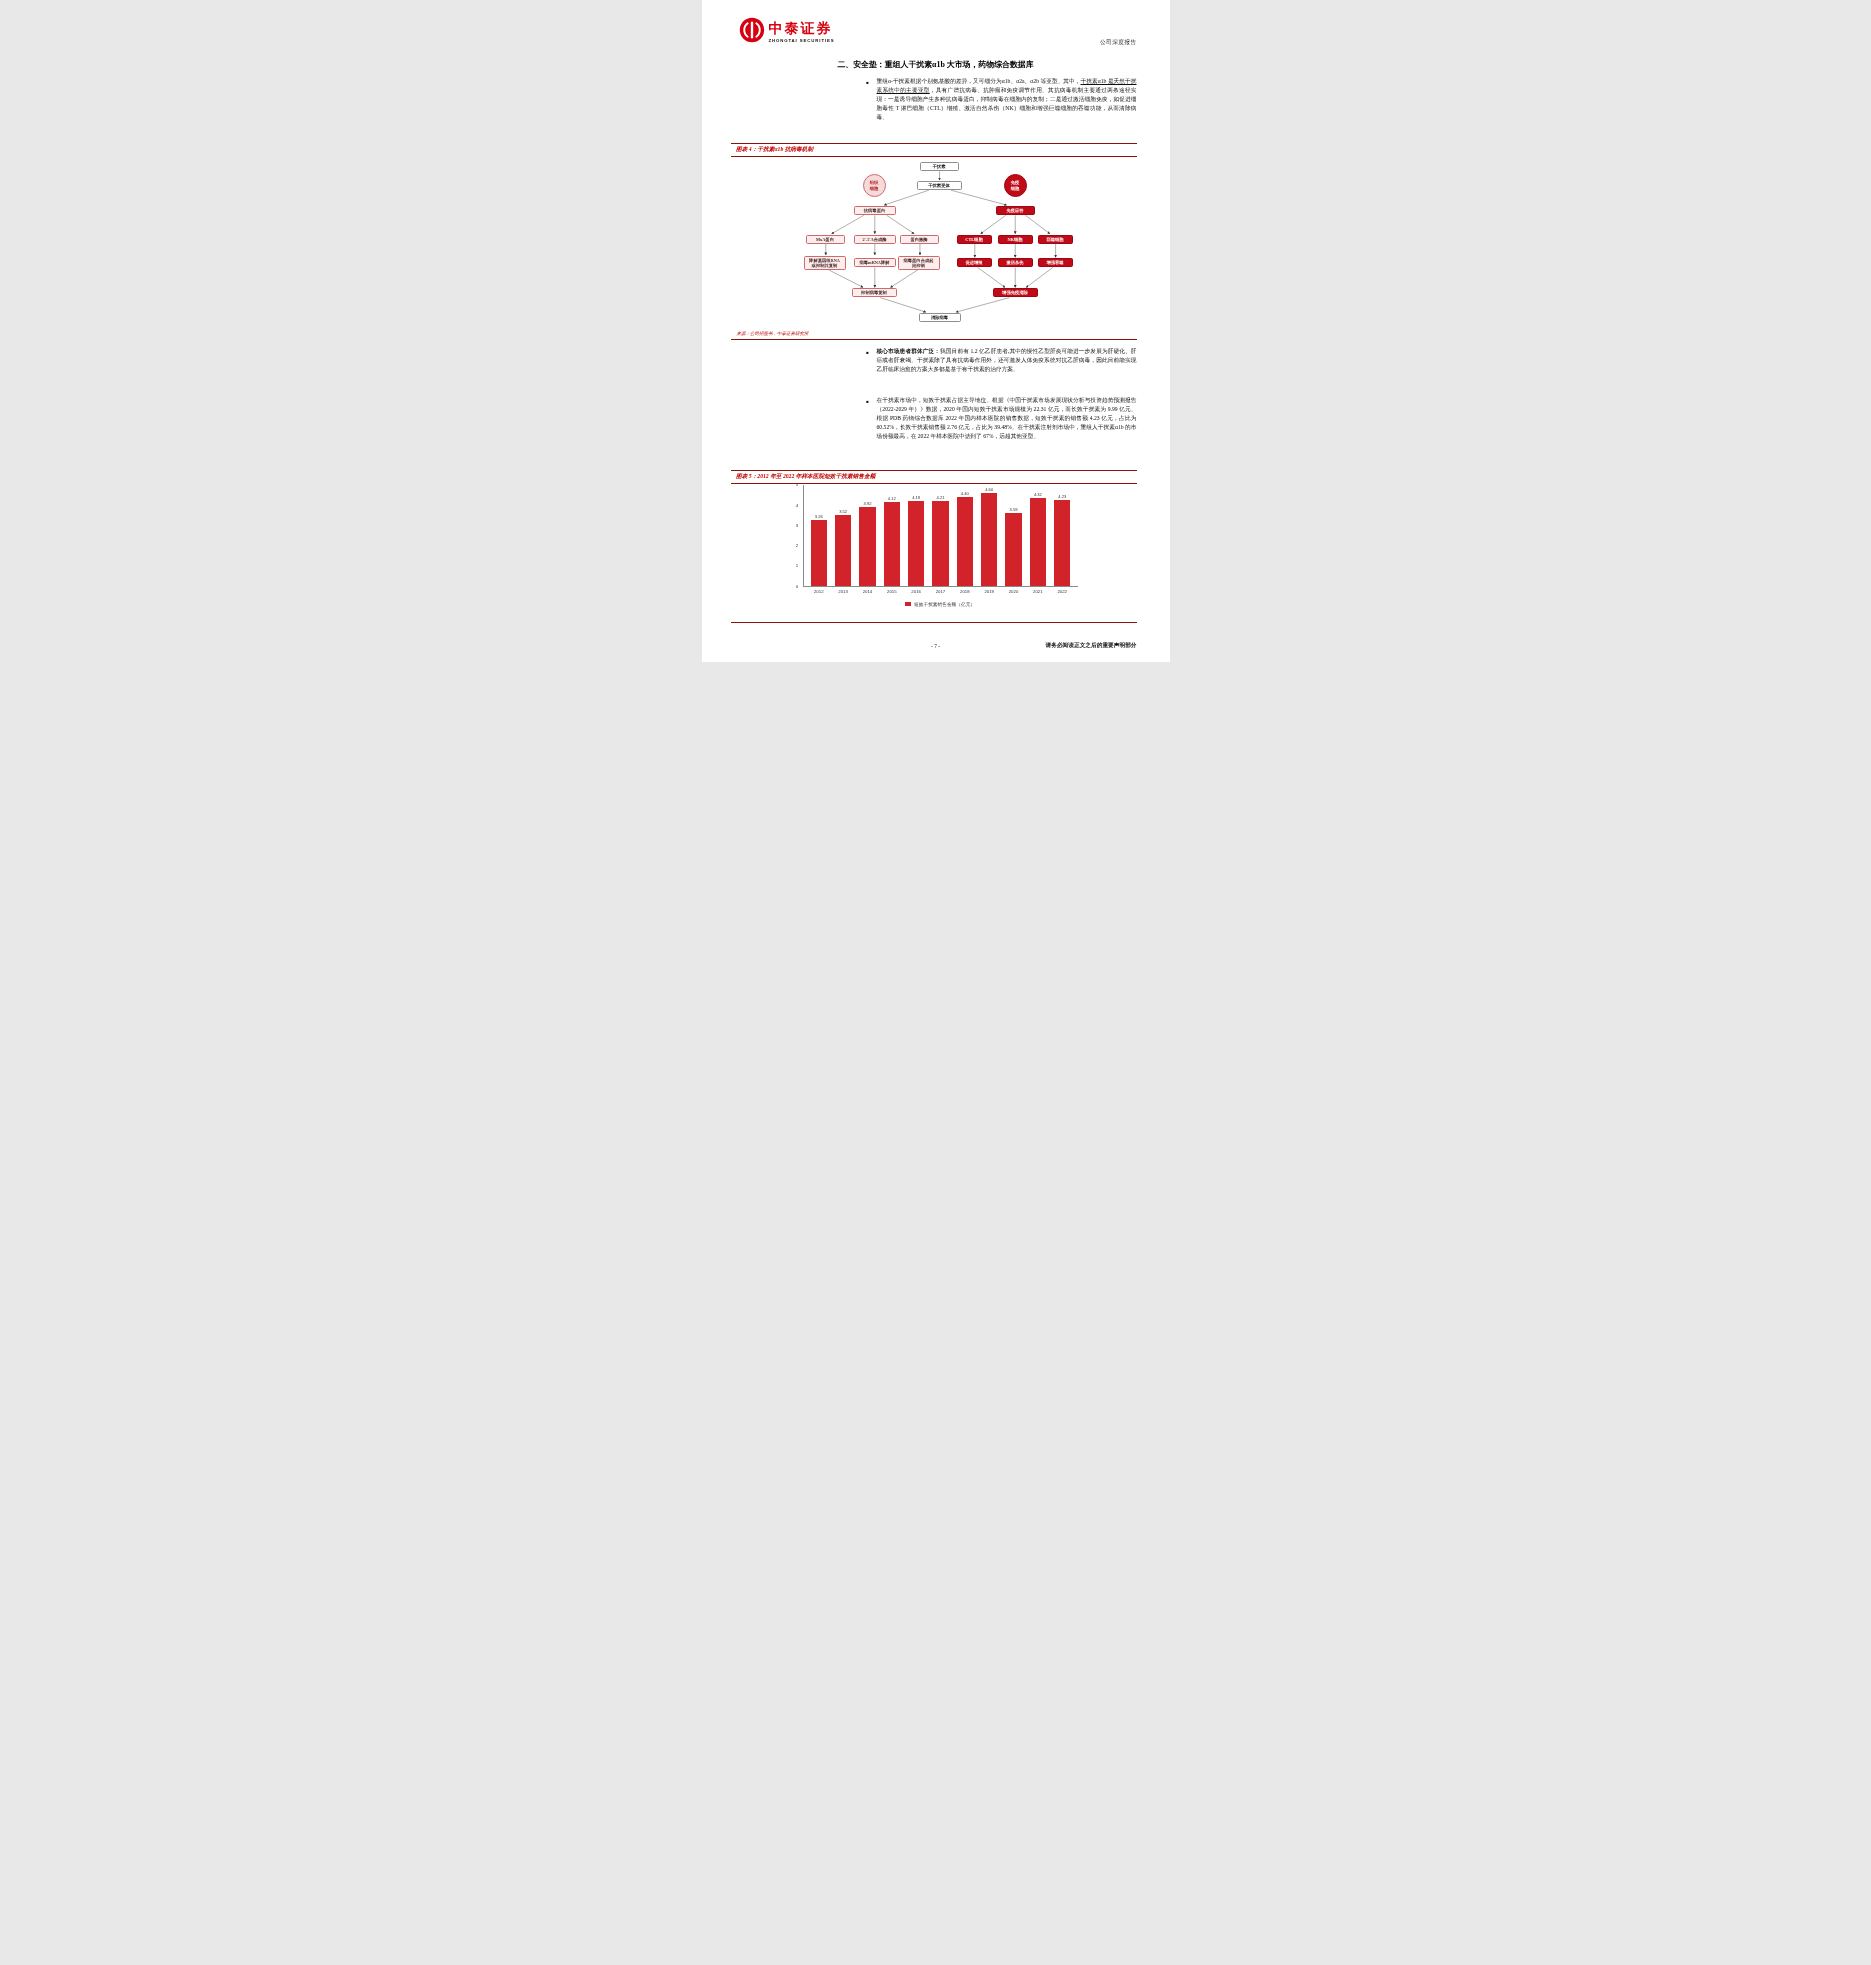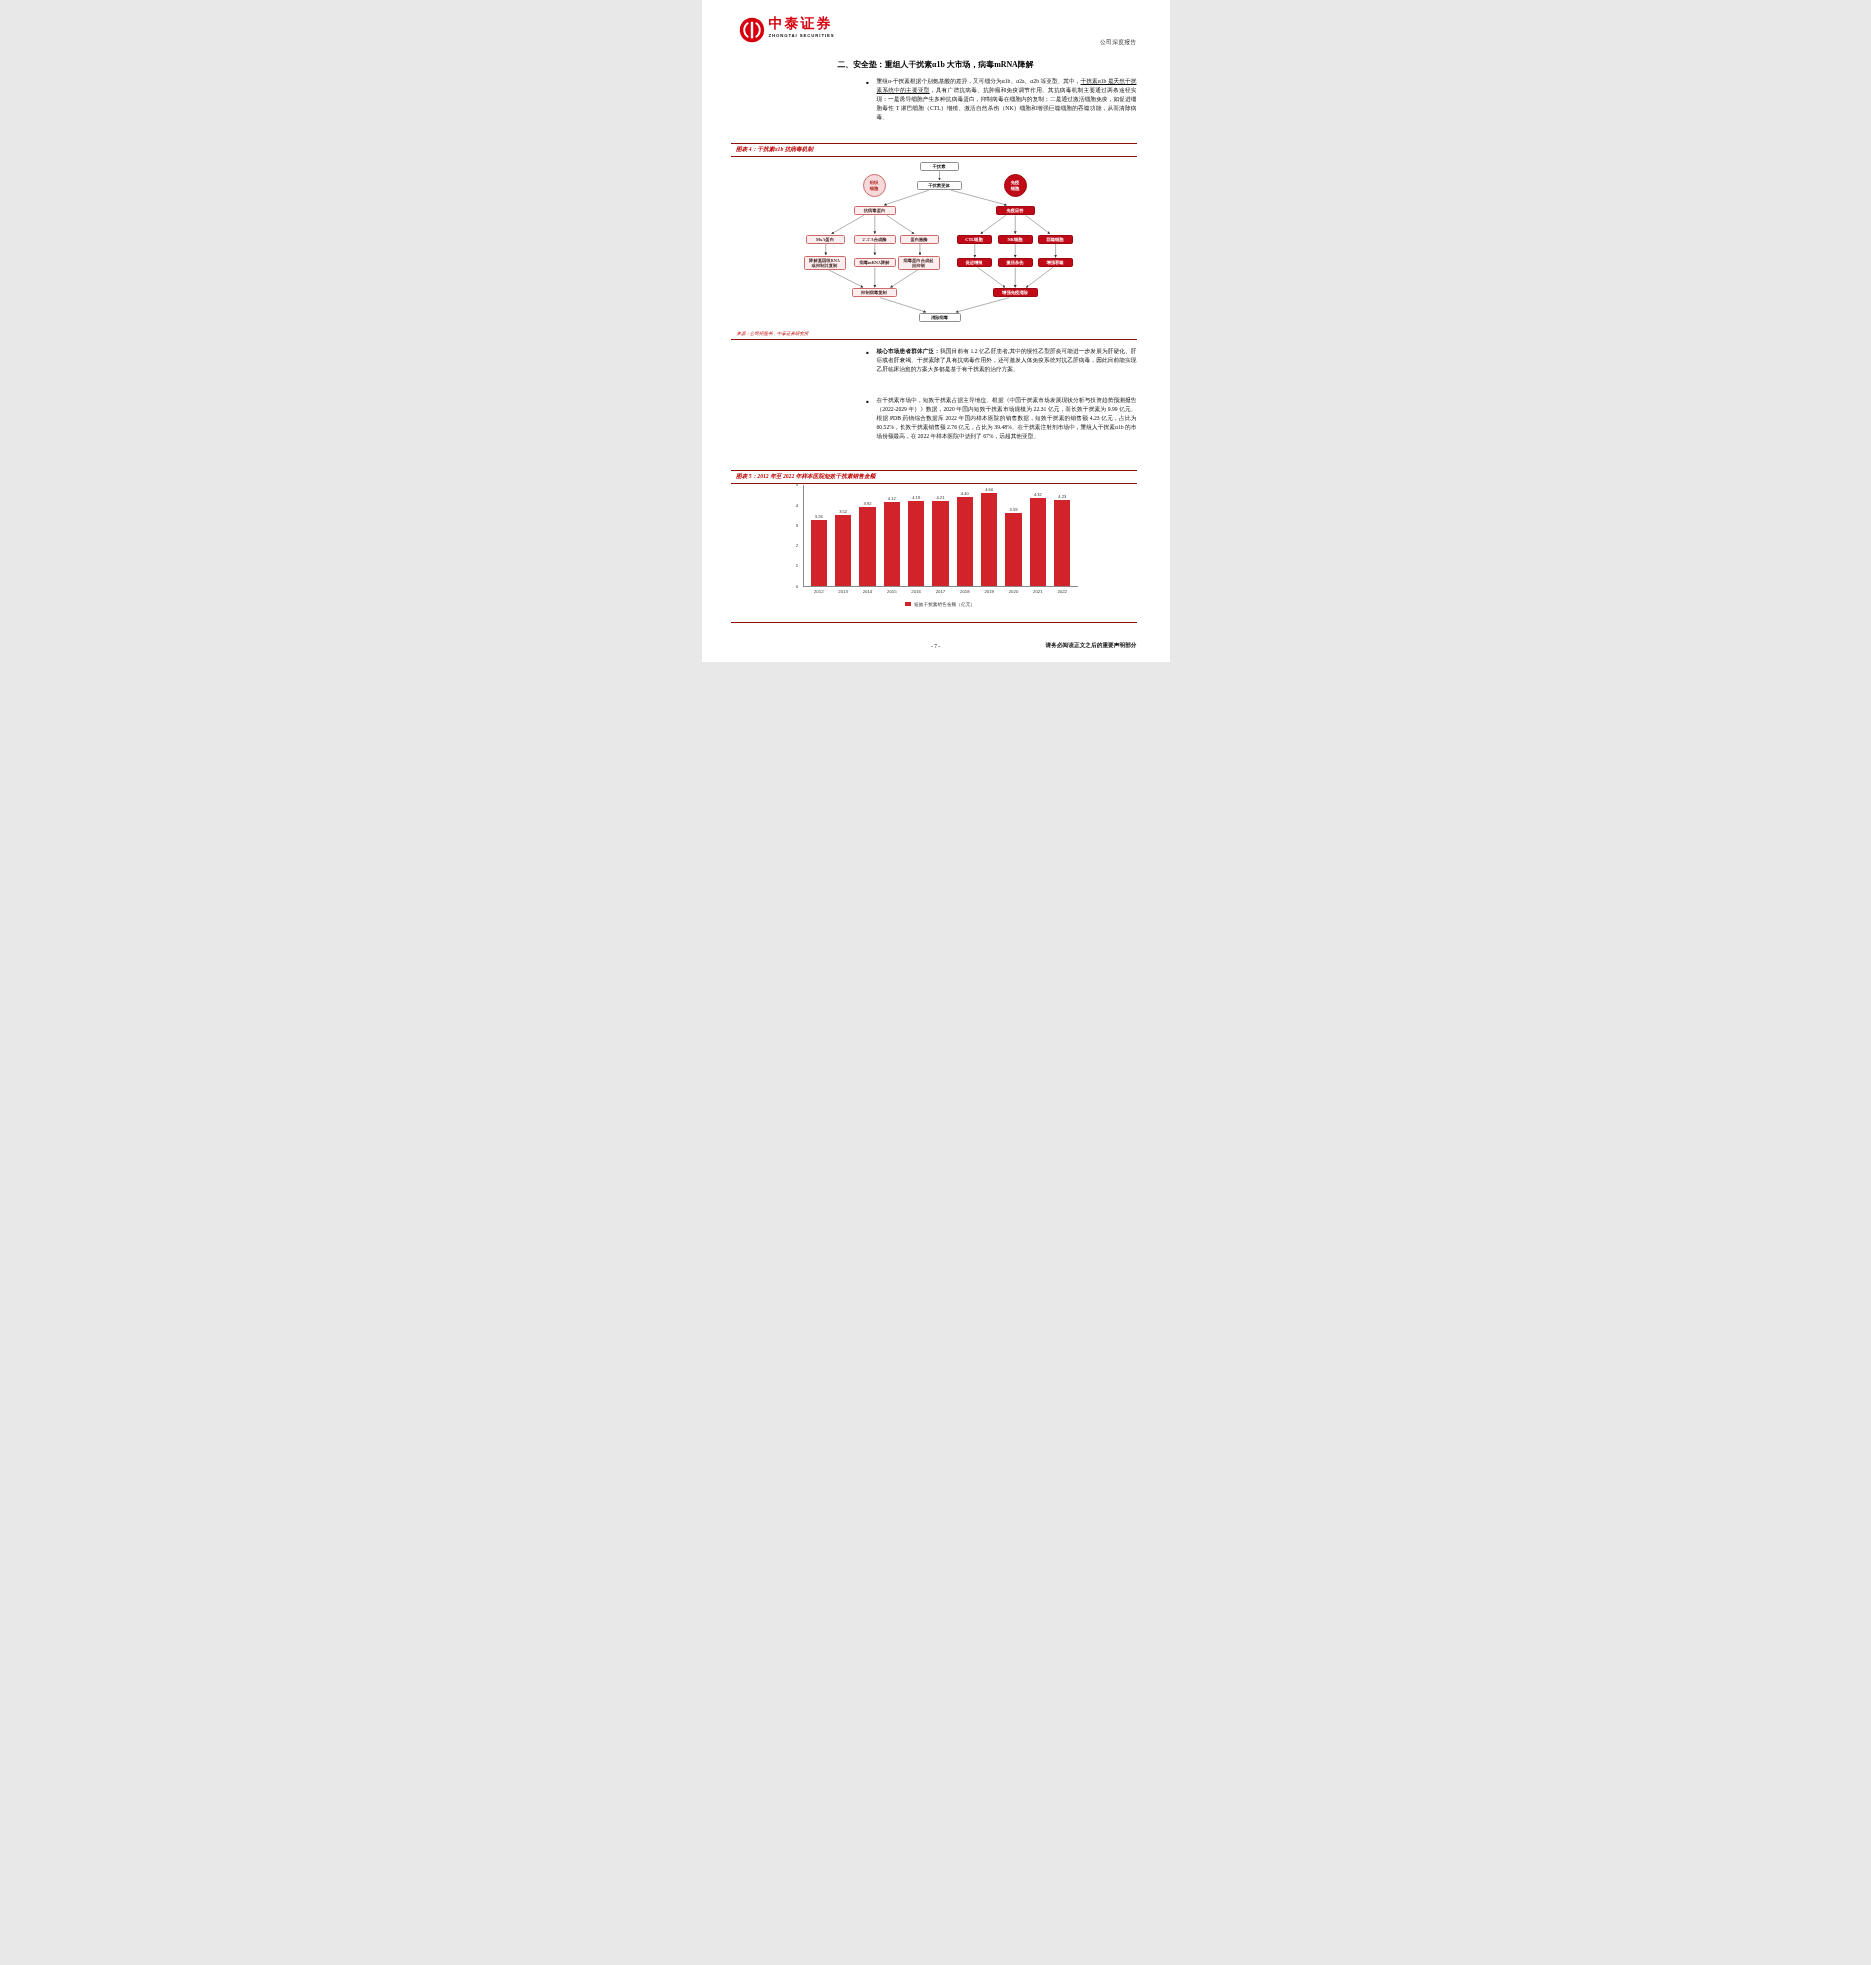--- a/index.html
+++ b/index.html
@@ -1,20 +1,20 @@
 <!DOCTYPE html>
 <html style="font-size:6.3px"><head>
 <meta charset="utf-8">
 <style>
   html,body{margin:0;padding:0;background:#e8e8e8;}
   .page{position:relative;width:468px;height:662px;background:#fff;margin:0 auto;
         font-family:"Liberation Serif",serif;color:#111;overflow:hidden;}
 
   
-  .header{position:absolute;left:37px;top:17.3px;display:flex;align-items:flex-start;gap:3.9px;}
+  .header{position:absolute;left:37px;top:17.3px;display:flex;align-items:flex-end;gap:3.9px;}
   .brand-cn{font-size:14px;font-weight:bold;color:#d7000f;letter-spacing:2px;line-height:1.05;}
   .brand-en{font-size:4.3px;font-weight:bold;color:#111;letter-spacing:0.9px;margin-top:1.2px;
             font-family:"Liberation Sans",sans-serif;}
   .report-type{position:absolute;right:33px;top:39px;font-size:5.7px;color:#222;letter-spacing:0.4px;}
 
   
   .section-title{position:absolute;left:0;right:0;top:59px;text-align:center;
                  font-size:7.9px;font-weight:bold;color:#000;}
 
   
@@ -83,21 +83,21 @@
       </g>
       <rect x="30" y="12" width="6" height="42" fill="#fff"></rect>
     </svg>
     <div class="brand-text">
       <div class="brand-cn">中泰证券</div>
       <div class="brand-en">ZHONGTAI SECURITIES</div>
     </div>
   </div>
   <div class="report-type">公司深度报告</div>
 
-  <div class="section-title">二、安全垫：重组人干扰素α1b 大市场，病毒mRNA降解</div>
+  <div class="section-title">二、安全垫：重组人干扰素α1b 大市场，药物综合数据库</div>
 
   <div class="para p1">
     <span class="bullet">■</span>
     <span>重组α-干扰素根据个别氨基酸的差异，又可细分为α1b、α2a、α2b 等亚型。其中，</span><span class="u">干扰素α1b 是天然干扰素系统中的主要亚型</span><span>，具有广谱抗病毒、抗肿瘤和免疫调节作用。其抗病毒机制主要通过两条途径实现：一是诱导细胞产生多种抗病毒蛋白，抑制病毒在细胞内的复制；二是通过激活细胞免疫，如促进细胞毒性 T 淋巴细胞（CTL）增殖、激活自然杀伤（NK）细胞和增强巨噬细胞的吞噬功能，从而清除病毒。</span>
   </div>
 
   <div class="fig-caption fig4-caption">图表 4：干扰素α1b 抗病毒机制</div>
 
   <div class="flow-canvas">
     <svg class="flow-arrows" width="406" height="171" viewBox="0 0 1032 436">

